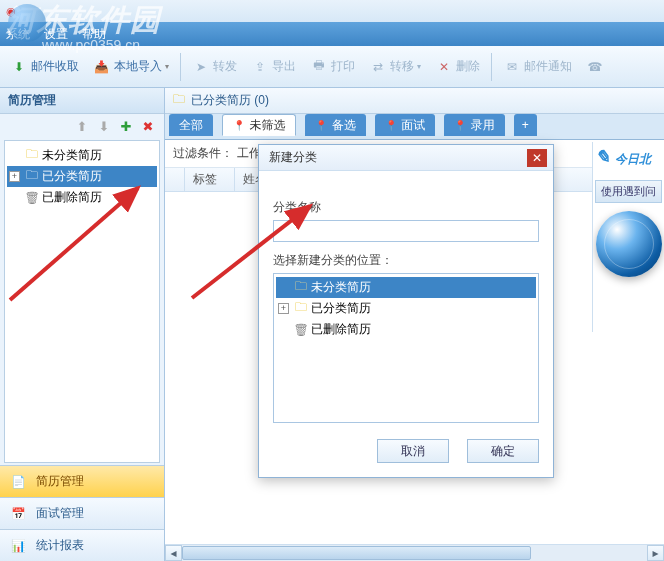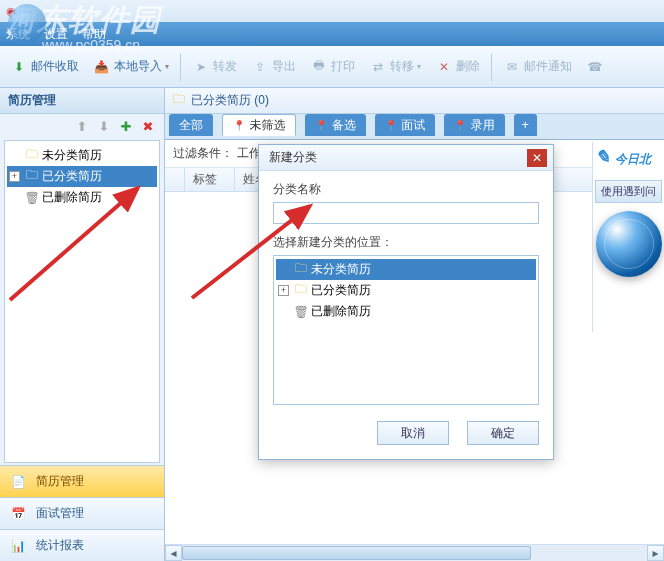--- a/index.html
+++ b/index.html
@@ -55,21 +55,21 @@
 
 .right-panel { position: absolute; right: 0; top: 142px; width: 72px; height: 190px; background: #fff; border-left: 1px solid #cddff0; overflow:hidden; }
 .right-panel .rp-title { color: #2d8ed8; font-size: 18px; padding: 4px 2px; white-space: nowrap; font-style: italic; font-weight: bold; }
 .right-panel .rp-btn { margin: 8px 2px; background: linear-gradient(#eef5fb,#d5e6f5); border: 1px solid #b3cfe8; padding: 3px 4px; font-size: 11px; color: #336; text-align:center; white-space:nowrap; overflow:hidden;}
 .right-panel .globe { width: 66px; height: 66px; margin: 8px auto; border-radius: 50%; background: radial-gradient(circle at 32% 28%, #fff, #6bb4ee 30%, #0d5ca3 70%, #063a6b); box-shadow: 0 3px 8px rgba(0,0,0,0.3); position:relative; }
 .right-panel .globe::before{content:"";position:absolute;inset:8px;border:1px solid rgba(255,255,255,0.3);border-radius:50%;}
 
 .dialog { position: absolute; left: 258px; top: 144px; width: 296px; background: #fff; border: 1px solid #8fb3d6; box-shadow: 0 3px 12px rgba(0,0,0,0.25); }
 .dlg-title { height: 26px; background: linear-gradient(#f5faff,#e4eef9); display: flex; align-items: center; justify-content: space-between; padding: 0 6px 0 10px; color: #333; border-bottom: 1px solid #cddff0; }
 .dlg-close { width: 20px; height: 18px; background: #c0392b; color: #fff; display: flex; align-items: center; justify-content: center; cursor: pointer; font-size: 11px; }
-.dlg-body { padding: 10px 14px 6px; }
+.dlg-body { padding: 28px 14px 6px; }
 .dlg-label { color: #444; margin-bottom: 4px; }
 .dlg-input { width: 100%; height: 22px; border: 1px solid #a9c6e2; padding: 0 4px; }
 .dlg-tree-wrap { margin-top: 10px; }
 .dlg-tree { border: 1px solid #a9c6e2; height: 150px; margin-top: 4px; padding: 3px 2px; overflow: auto; }
 .dlg-tree .tree-item.selected { background: #3d85c6; color: #fff; }
 .dlg-buttons { display: flex; justify-content: flex-end; gap: 18px; padding: 10px 14px 14px; }
 .dlg-btn { width: 72px; height: 24px; background: linear-gradient(#f7fbff,#e1edf8); border: 1px solid #9fbedb; color: #335; cursor: pointer; }
 
 .arrow { position: absolute; pointer-events: none; z-index: 40; }
 .arrow svg { overflow: visible; }

